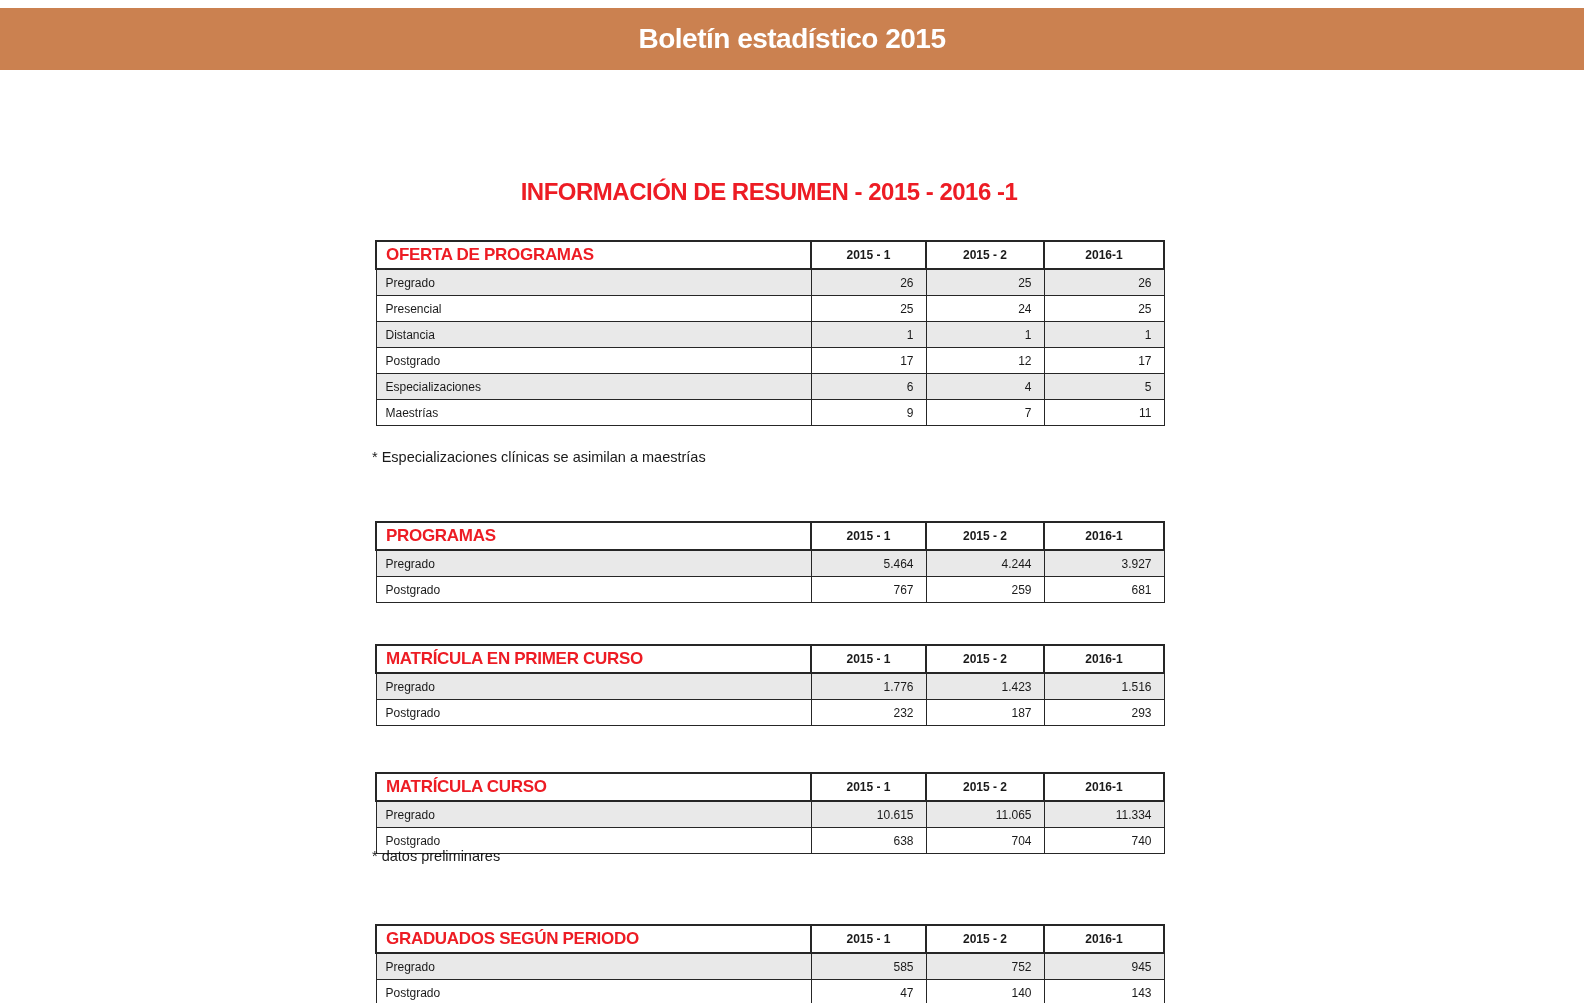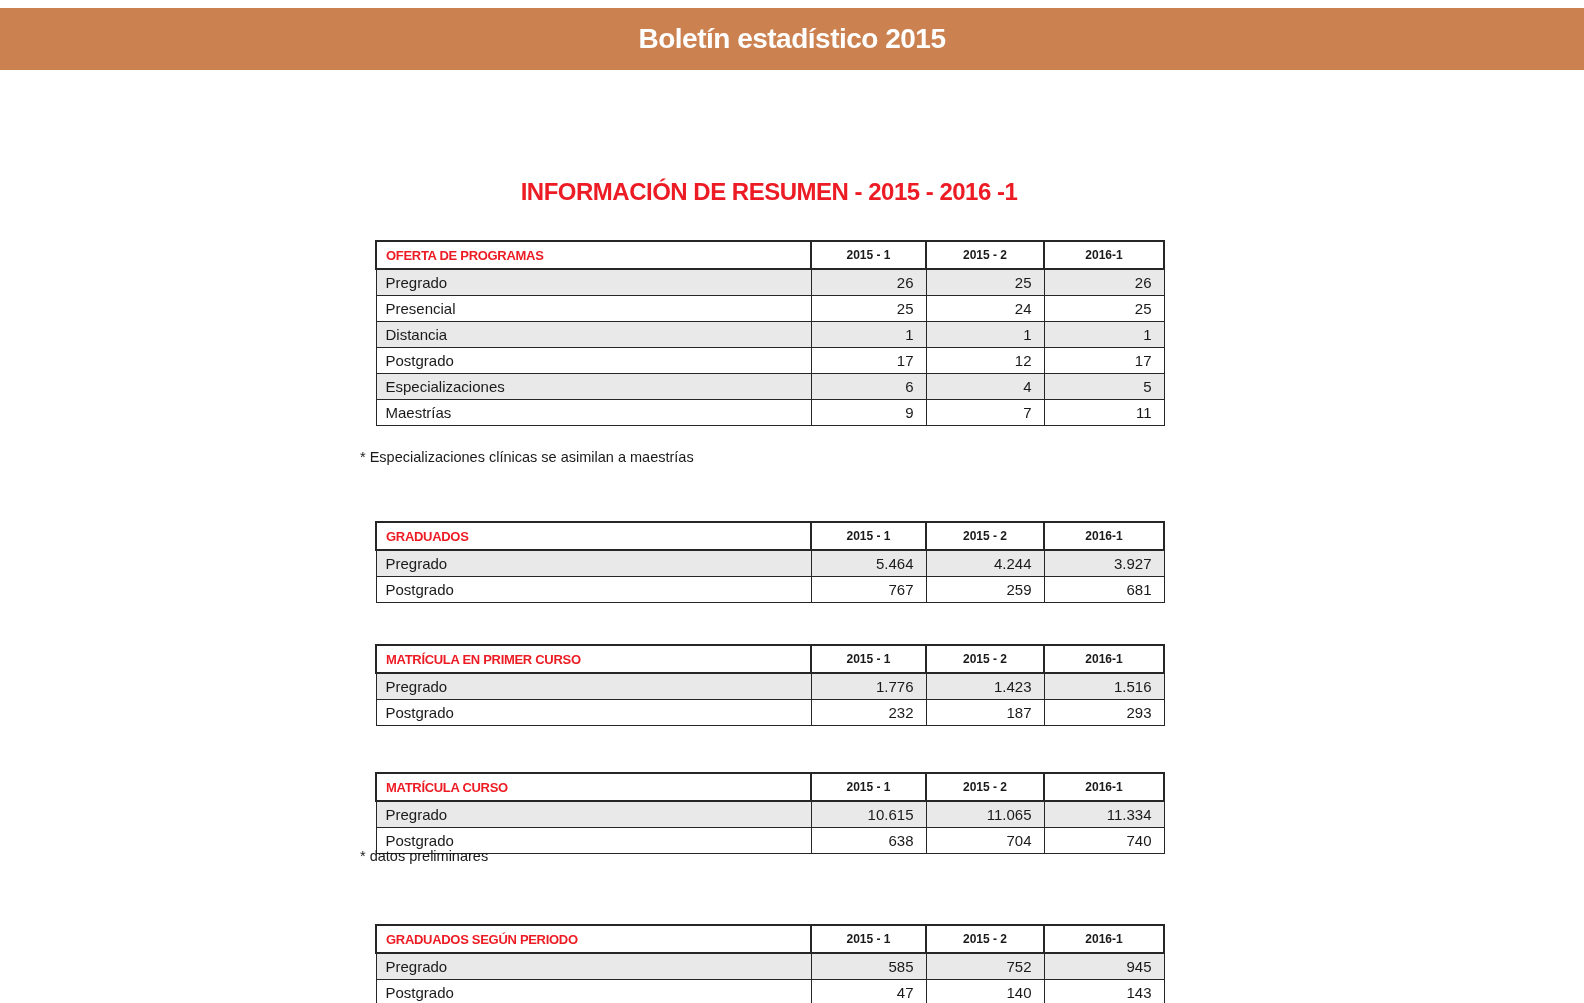--- a/index.html
+++ b/index.html
@@ -23,30 +23,30 @@
     letter-spacing:-0.5px;
   }
   table.stat {
     position:absolute; left:375px; width:788px;
     border-collapse:collapse; table-layout:fixed; background:#ffffff;
   }
   col.c0 { width:435px; } col.c1 { width:115px; }
   col.c2 { width:118px; } col.c3 { width:120px; }
   th, td { border:1px solid #262626; overflow:hidden; white-space:nowrap; }
   thead th { border-width:2px; height:24px; font-size:12px; background:#ffffff; }
-  th.t-title { color:#ED1C24; text-align:left; padding-left:9px; font-size:13px; letter-spacing:-0.3px; }
+  th.t-title { color:#ED1C24; text-align:left; padding-left:9px; font-size:17px; letter-spacing:-0.3px; }
   th.t-col { text-align:center; font-weight:bold; }
-  td { height:23px; font-size:15px; font-weight:normal; background:#ffffff; }
+  td { height:23px; font-size:12px; font-weight:normal; background:#ffffff; }
   td.lbl { text-align:left; padding-left:9px; }
   td.num { text-align:right; padding-right:12px; }
   tr.alt td { background:#E9E9E9; }
   #table-0 { top:240px; } #table-1 { top:521px; }
   #table-2 { top:644px; } #table-3 { top:772px; }
   #table-4 { top:924px; }
-  .footnote { position:absolute; left:360px; font-size:14.5px; color:#1a1a1a; }
+  .footnote { position:absolute; left:372px; font-size:14.5px; color:#1a1a1a; }
   #footnote-0 { top:449px; } #footnote-1 { top:848px; }
 </style>
 </head>
 <body>
 
 <div class="banner">
   <h1 class="banner-title">Boletín estadístico 2015</h1>
 </div>
 
 <div class="page-title">INFORMACIÓN DE RESUMEN - 2015 - 2016 -1</div>
@@ -110,21 +110,21 @@
 
 <table class="stat" id="table-1">
   <colgroup>
       <col class="c0">
       <col class="c1">
       <col class="c2">
       <col class="c3">
     </colgroup>
   <thead>
     <tr>
-      <th class="t-title">GRADUADOS</th>
+      <th class="t-title">PROGRAMAS</th>
       <th class="t-col">2015 - 1</th>
       <th class="t-col">2015 - 2</th>
       <th class="t-col">2016-1</th>
     </tr>
   </thead>
   <tbody>
     <tr class="alt">
       <td class="lbl">Pregrado</td>
       <td class="num">5.464</td>
       <td class="num">4.244</td>

